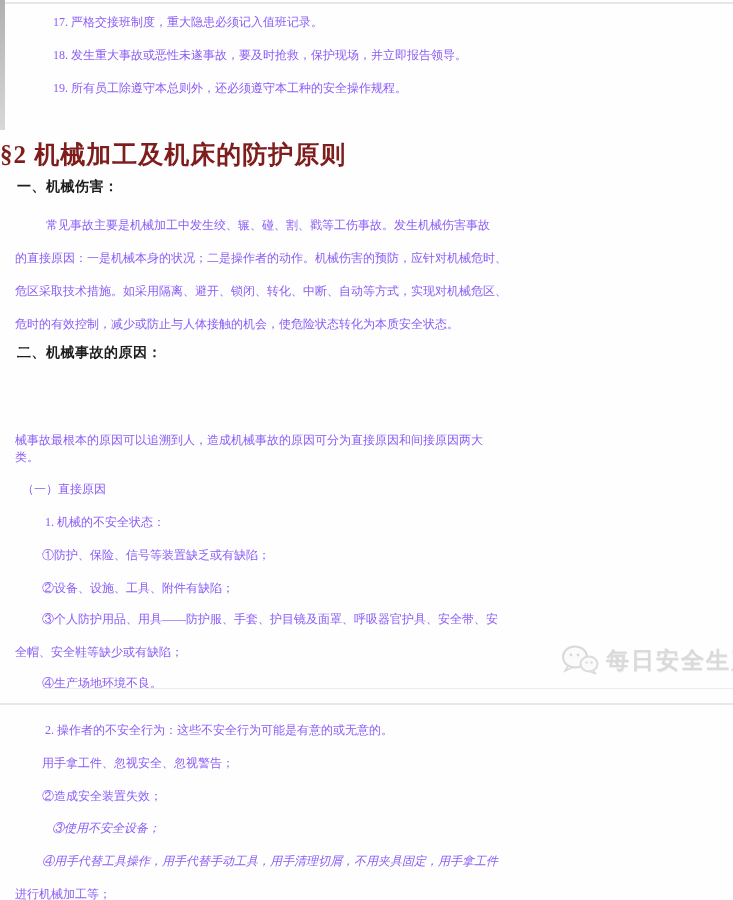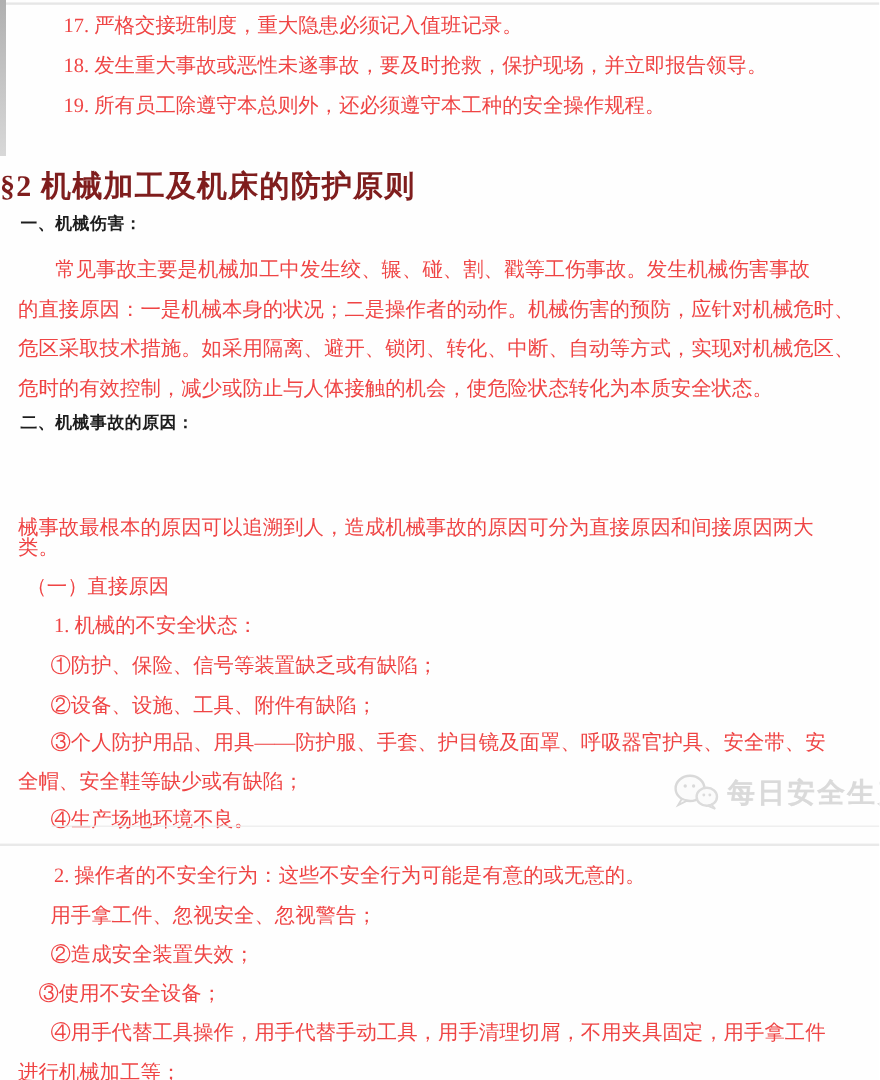--- a/index.html
+++ b/index.html
@@ -23,25 +23,25 @@
     background: #e6e6e6;
   }
   .edge-left {
     position: absolute;
     top: 0; left: 0;
     width: 5px; height: 130px;
     background: linear-gradient(to bottom, #b0b0b0, #d8d8d8);
   }
   .line {
     position: absolute;
-    font-size: 17px;
+    font-size: 12px;
     line-height: 24px;
     letter-spacing: 0px;
     white-space: nowrap;
-    color: #ef4444;
+    color: #8b5cf6;
   }
   .doc-title {
     position: absolute;
     left: 0; right: 0;
     font-size: 25px;
     font-weight: 700;
     letter-spacing: 1px;
     color: #7f1d1d;
     white-space: nowrap;
   }
@@ -130,17 +130,17 @@
     </span>
     <span class="wm-text">每日安全生产</span>
   </div>
 
   <div class="seam-1"></div>
   <div class="seam-2"></div>
 
   <div class="line" style="top:718px; left:45px;">2. 操作者的不安全行为：这些不安全行为可能是有意的或无意的。</div>
   <div class="line" style="top:751px; left:42px;">用手拿工件、忽视安全、忽视警告；</div>
   <div class="line" style="top:784px; left:42px;">②造成安全装置失效；</div>
-  <div class="line" style="top:816px; left:32px;">③使用不安全设备；</div>
-  <div class="line" style="top:849px; left:42px;">④用手代替工具操作，用手代替手动工具，用手清理切屑，不用夹具固定，用手拿工件</div>
+  <div class="line" style="top:816px; left:52px;font-style:italic;">③使用不安全设备；</div>
+  <div class="line" style="top:849px; left:42px;font-style:italic;">④用手代替工具操作，用手代替手动工具，用手清理切屑，不用夹具固定，用手拿工件</div>
   <div class="line" style="top:882px; left:15px;">进行机械加工等；</div>
 
 </div>
 
 </body></html>

